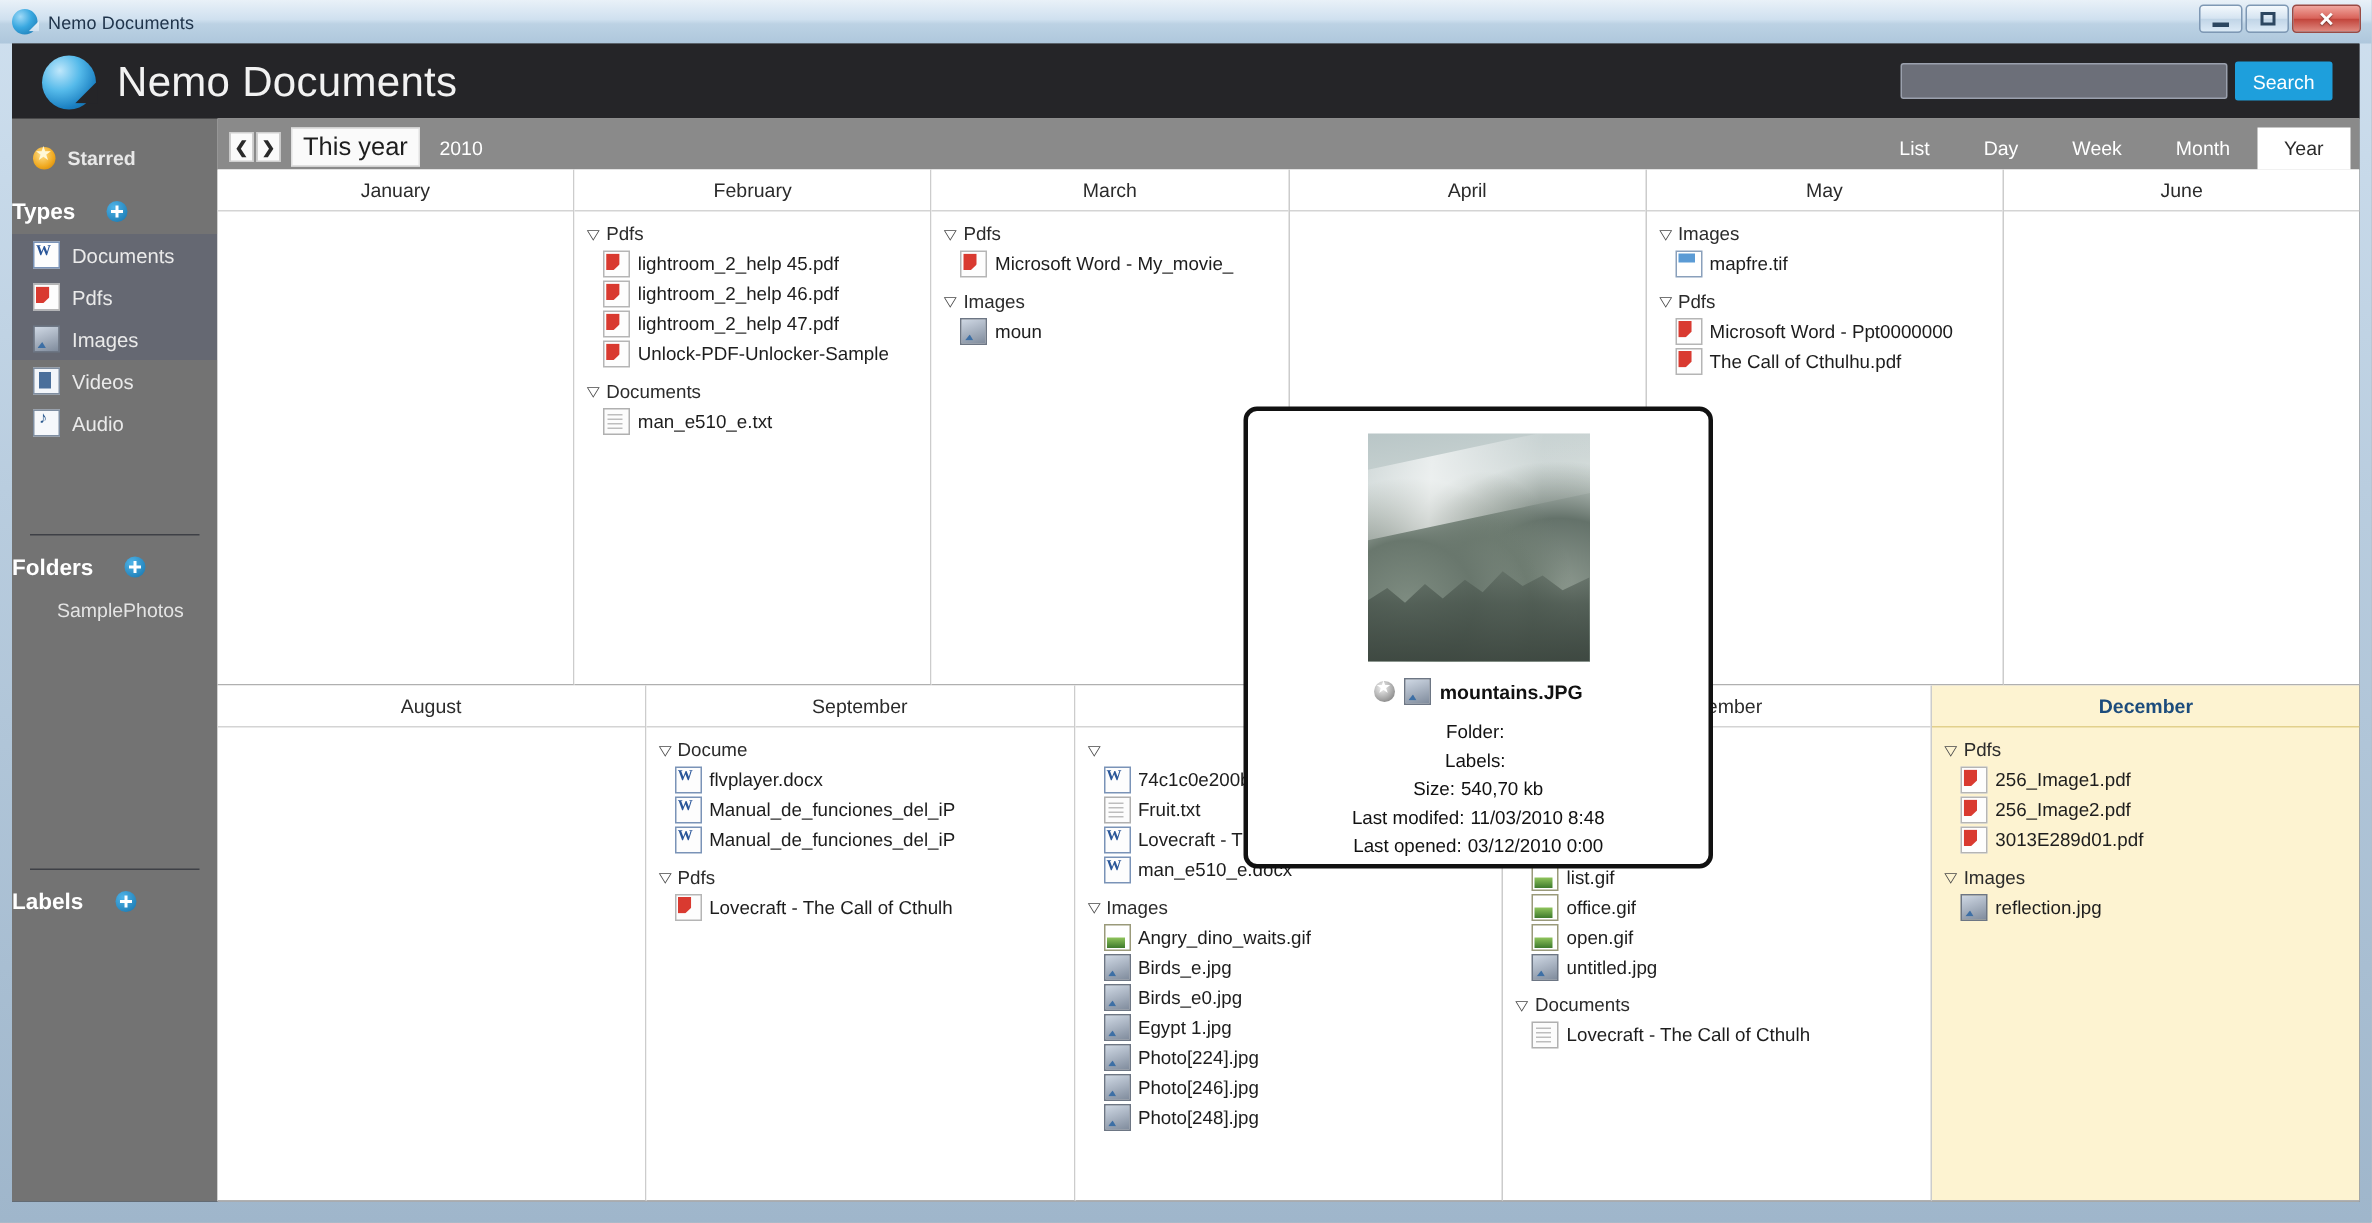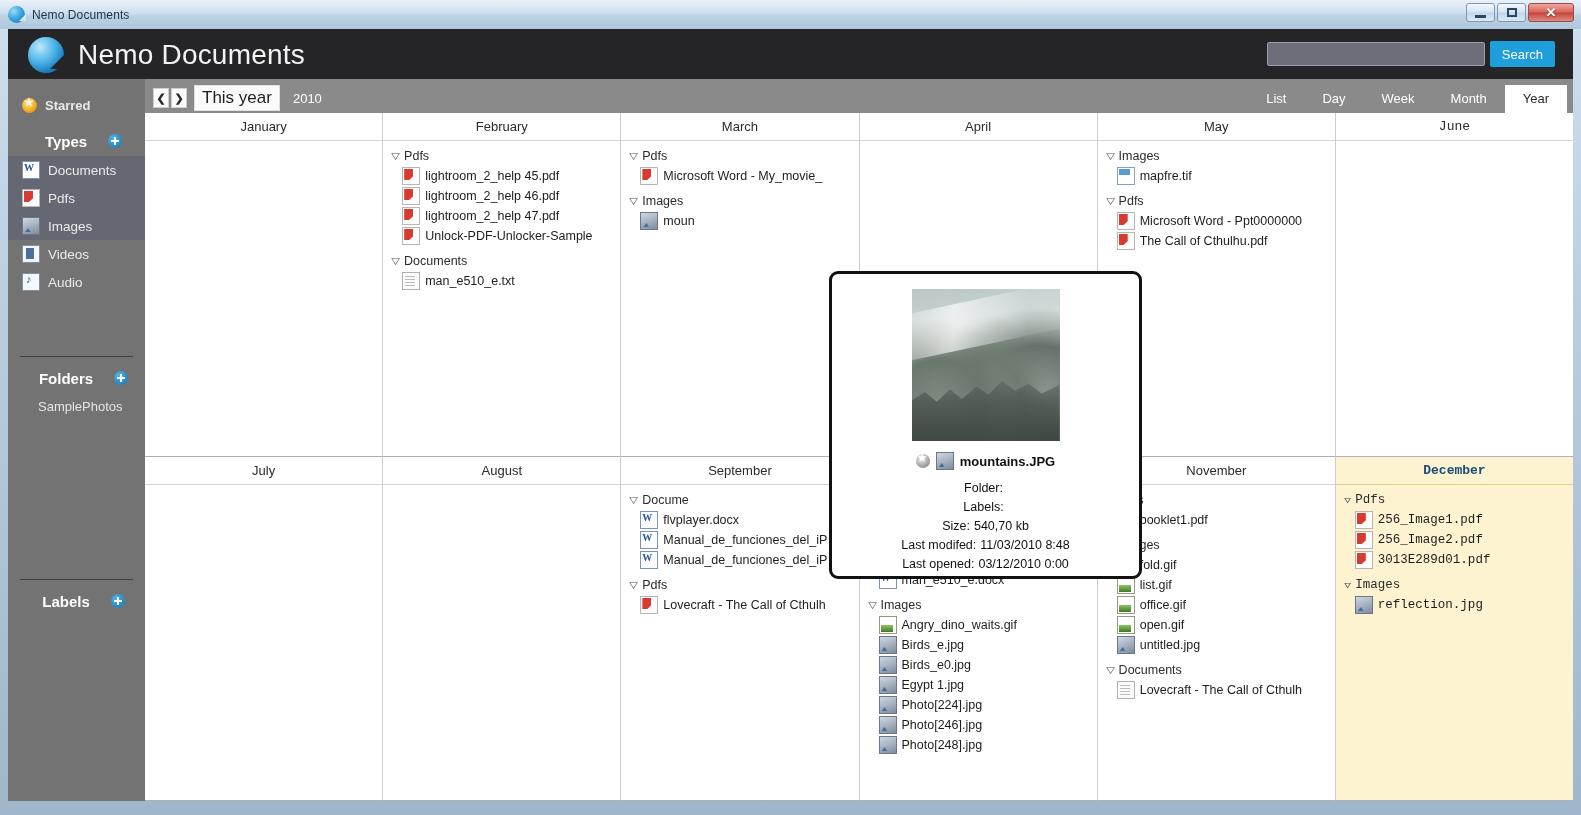--- a/index.html
+++ b/index.html
@@ -85,22 +85,22 @@
   .sidebar{
     position:absolute;left:0;top:50px;width:137px;height:722px;
     background:#737373;color:#fff;
   }
   .side-row{
     display:flex;align-items:center;height:29px;padding-left:14px;gap:8px;
     font-size:13px;color:#e8e8e8;cursor:default;
   }
   .side-row.starred{margin-top:12px;font-weight:bold;}
   .side-head{
-    display:flex;align-items:center;gap:21px;padding-left:14px;
-    font-size:15px;font-weight:bold;color:#ffffff;height:30px;margin-top:6px;justify-content:center;
+    display:flex;align-items:center;gap:21px;
+    font-size:15px;font-weight:bold;color:#ffffff;height:30px;margin-top:6px;
   }
   .plus{
     width:14px;height:14px;border-radius:50%;
     background:radial-gradient(circle at 35% 30%,#4fb4e8,#1472ab);
     position:relative;flex:none;
   }
   .plus:before,.plus:after{
     content:"";position:absolute;background:#fff;
   }
   .plus:before{left:3px;top:6px;width:8px;height:2px;}
@@ -162,21 +162,21 @@
     padding:6px 18px 7px 18px;font-size:13px;color:#ffffff;cursor:pointer;
   }
   .view-tab.active{background:#ffffff;color:#2b2b2b;}
   
   .grid{position:absolute;left:0;top:34px;width:1428px;height:760px;}
   .grid-row{display:flex;width:1428px;height:344px;}
   .cell{
     flex:1 1 0;min-width:0;border-right:1px solid #cccccc;border-bottom:1px solid #b0b0b0;
     box-sizing:border-box;display:flex;flex-direction:column;background:#fff;
   }
-  .cell:last-child{border-right:none;font-family:Liberation Mono, monospace;}
+  .cell:last-child{border-right:none;}
   .cell.current{background:#fdf3d1;}
   .cell-head{
     height:27px;line-height:27px;text-align:center;font-size:13px;color:#2b2b2b;
     border-bottom:1px solid #d4d4d4;flex:none;
   }
   .cell.current .cell-head{color:#1c4c7c;font-weight:bold;border-bottom:1px solid #e2d08c;}
   .cell-body{flex:1;overflow:hidden;padding:5px 0 0 0;}
   .group{margin-bottom:5px;}
   .group-head{
     display:flex;align-items:center;gap:5px;padding-left:9px;font-size:12.5px;color:#2b2b2b;height:20px;
@@ -430,24 +430,20 @@
                 </div>
               </div>
             </div>
             <div class="cell">
               <div class="cell-head">June</div>
               <div class="cell-body"></div>
             </div>
           </div>
           <div class="grid-row">
             <div class="cell">
-              <div class="cell-head">July</div>
-              <div class="cell-body"></div>
-            </div>
-            <div class="cell">
               <div class="cell-head">August</div>
               <div class="cell-body"></div>
             </div>
             <div class="cell">
               <div class="cell-head">September</div>
               <div class="cell-body">
                 <div class="group">
                   <div class="group-head">
                     <span class="caret">▽</span>
                     <span>Docume</span>

